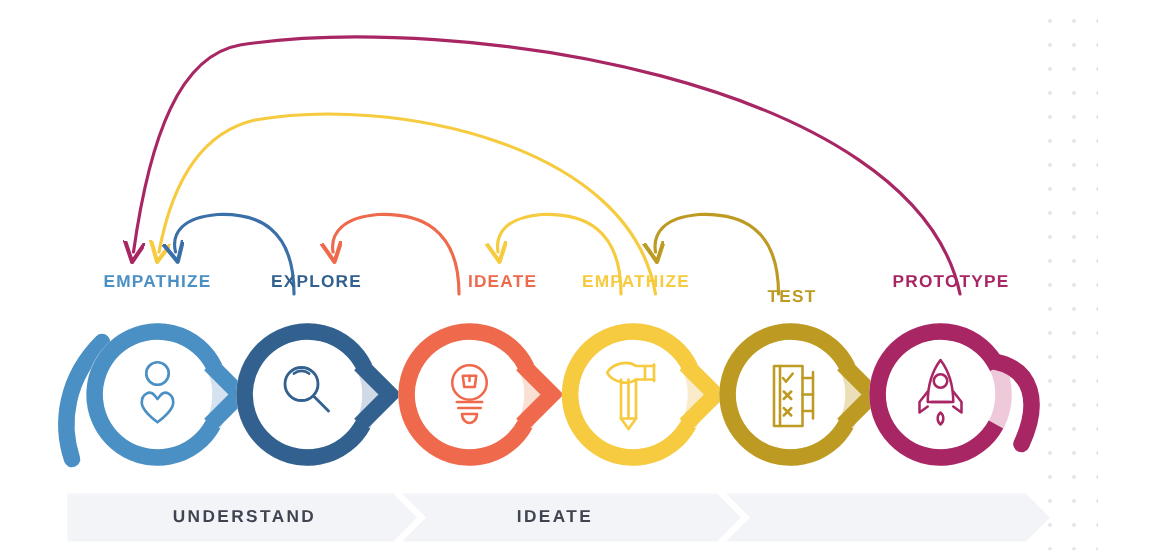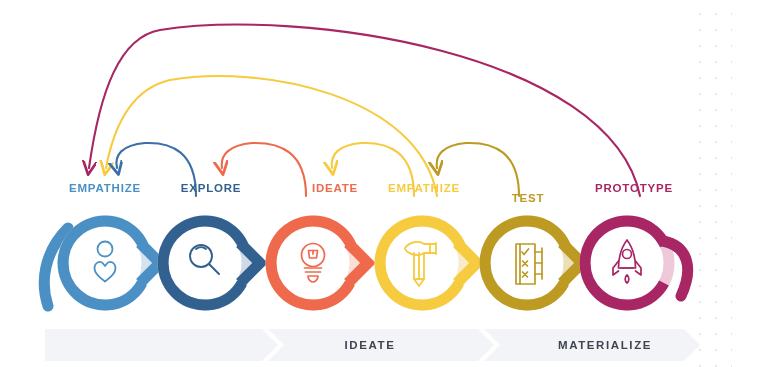--- a/index.html
+++ b/index.html
@@ -202,16 +202,16 @@
     </g>
   </svg>
 
   <div class="stage-label" style="left:105px; top:182px; color:#4a90c4;">EMPATHIZE</div>
   <div class="stage-label" style="left:211px; top:182px; color:#32618f;">EXPLORE</div>
   <div class="stage-label" style="left:315px; top:182px; color:#ef6a4c;padding-left:40px;">IDEATE</div>
   <div class="stage-label" style="left:424px; top:182px; color:#f6cb3f;">EMPATHIZE</div>
   <div class="stage-label" style="left:528px; top:192px; color:#bd9a22;">TEST</div>
   <div class="stage-label" style="left:634px; top:182px; color:#a72663;">PROTOTYPE</div>
 
+  <div class="phase-label" style="left:163px; top:345px;">UNDERSTAND</div>
   <div class="phase-label" style="left:370px; top:345px;">IDEATE</div>
-  <div class="phase-label" style="left:605px; top:345px;">MATERIALIZE</div>
 
 </div>
 
 </body></html>

